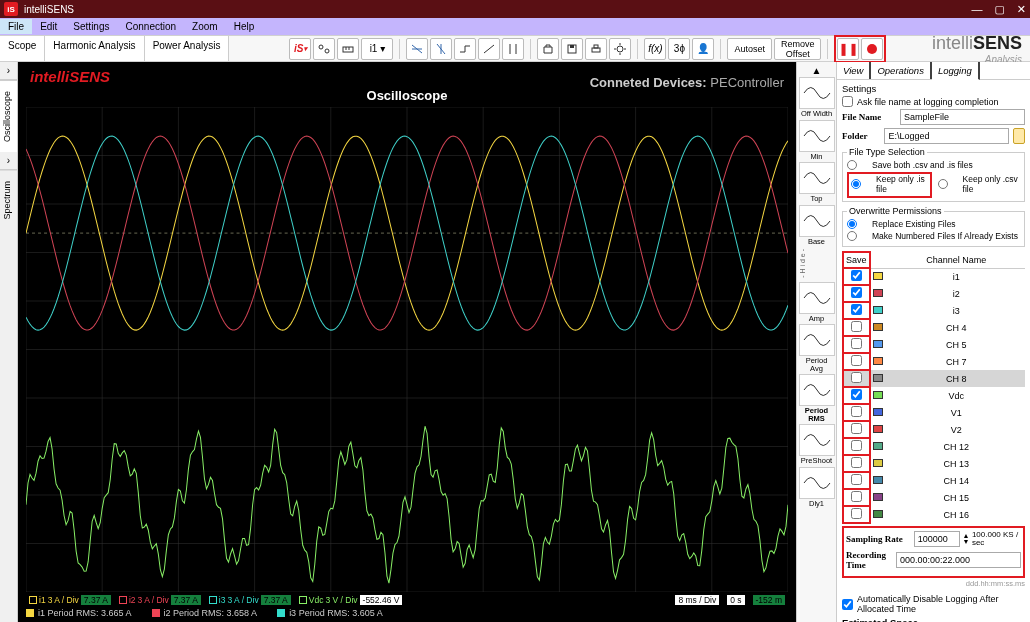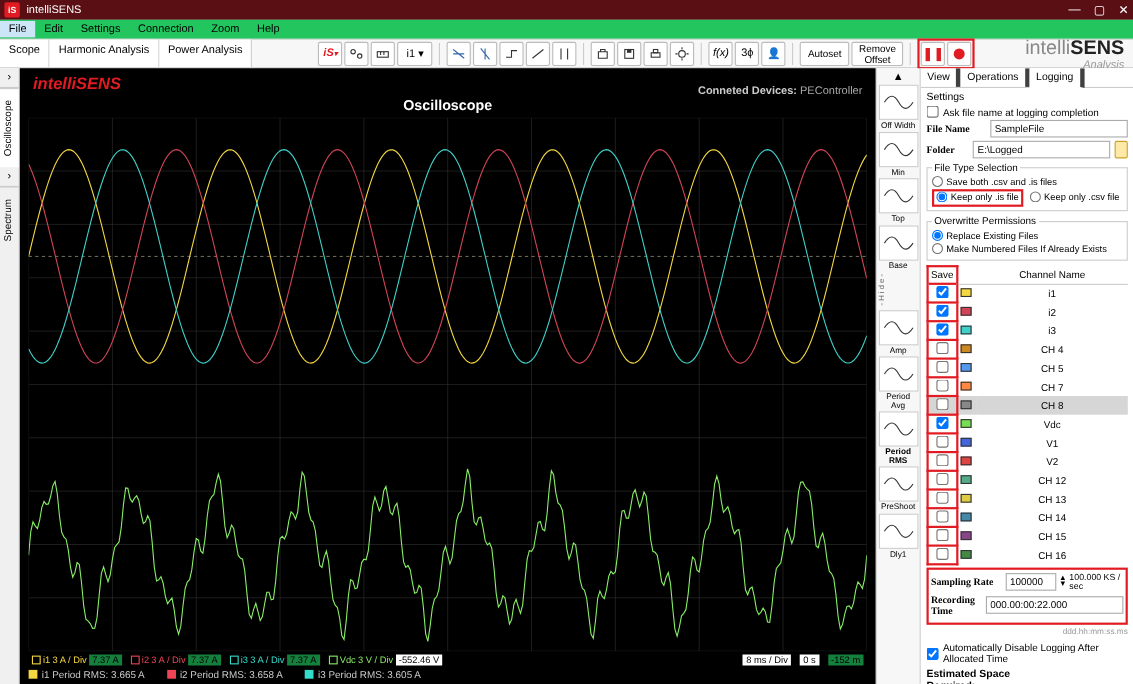--- a/index.html
+++ b/index.html
@@ -4,21 +4,21 @@
 <style>
 * { box-sizing: border-box; margin: 0; padding: 0; font-family: "Segoe UI", Arial, sans-serif; }
 html, body { width: 1030px; height: 622px; overflow: hidden; background: #fff; }
 
 
 .titlebar { height: 18px; background: #5a0f14; color: #fff; display: flex; align-items: center; font-size: 10px; padding: 0 4px; }
 .titlebar .app-icon { width: 14px; height: 14px; background: #e11b22; border-radius: 2px; display: flex; align-items: center; justify-content: center; font-size: 8px; font-weight: bold; margin-right: 6px; }
 .titlebar .win-controls { margin-left: auto; display: flex; gap: 12px; font-size: 11px; }
 
 
-.menubar { height: 18px; background: #22c55e; display: flex; align-items: center; font-size: 10px; border-bottom: 1px solid #d0d0d0; }
+.menubar { height: 18px; background: #c4b5fd; display: flex; align-items: center; font-size: 10px; border-bottom: 1px solid #d0d0d0; }
 .menubar .menu-item { padding: 2px 8px; cursor: pointer; }
 .menubar .menu-item.active { background: #cde6f7; }
 
 
 .toolbar-row { height: 26px; display: flex; align-items: center; border-bottom: 1px solid #d0d0d0; background: #f7f7f7; }
 .tabbar { display: flex; height: 100%; }
 .tabbar .tab { padding: 4px 8px; font-size: 10px; border-right: 1px solid #ccc; background: #fff; cursor: pointer; }
 .tabbar .tab.active { background: #fff; font-weight: 500; }
 
 .toolbar { display: flex; align-items: center; gap: 2px; margin-left: 60px; }
@@ -39,21 +39,21 @@
 
 .main { display: flex; height: calc(622px - 18px - 18px - 26px); }
 .side-tabs { width: 18px; background: #f0f0f0; border-right: 1px solid #ccc; display: flex; flex-direction: column; }
 .side-tab { writing-mode: vertical-rl; transform: rotate(180deg); font-size: 9px; padding: 10px 2px; border-bottom: 1px solid #ccc; cursor: pointer; text-align: center; }
 .side-tab.active { background: #fff; }
 .collapse-btn { height: 18px; display: flex; align-items: center; justify-content: center; font-size: 10px; border-bottom: 1px solid #ccc; cursor: pointer; }
 
 .scope-area { flex: 1; display: flex; flex-direction: column; background: #000; position: relative; }
 .scope-header { height: 28px; display: flex; align-items: center; padding: 0 12px; color: #e11b22; font-size: 15px; font-weight: 600; font-style: italic; }
 .scope-header .brand-scope b { color: #e11b22; }
-.scope-header .connected { margin-left: auto; font-size: 10px; color: #ccc; font-style: normal; font-weight: normal; margin-top: 12px; }
+.scope-header .connected { margin-left: auto; font-size: 13px; color: #ccc; font-style: normal; font-weight: normal; margin-top: 12px; }
 .scope-header .connected span { color: #aaa; }
 
 .scope-title { text-align: center; color: #fff; font-size: 13px; font-weight: bold; margin-top: -2px; }
 
 .plot-container { flex: 1; position: relative; margin: 4px 8px 0 8px; }
 .plot-svg { width: 100%; height: 100%; position: absolute; inset: 0; }
 
 .scope-footer { padding: 2px 8px 4px 8px; }
 .div-row { display: flex; gap: 2px; font-size: 8.5px; margin-bottom: 2px; }
 .div-chip { display: flex; align-items: center; gap: 2px; padding: 1px 3px; }
@@ -80,34 +80,34 @@
 .meas-item .glyph { width: 36px; height: 32px; border: 1px solid #ccc; background: #fff; display: flex; align-items: center; justify-content: center; }
 .meas-item .glyph svg { width: 30px; height: 26px; }
 .meas-item .lbl { font-size: 7.5px; text-align: center; margin-top: 1px; line-height: 1; }
 .meas-item.active .lbl { font-weight: bold; }
 .hide-txt { writing-mode: vertical-rl; transform: rotate(180deg); font-size: 7px; margin: 4px 0; color: #666; }
 .meas-scroll { font-size: 10px; cursor: pointer; padding: 1px; }
 
 
 .right-panel { width: 194px; background: #fff; border-left: 1px solid #ccc; display: flex; flex-direction: column; font-size: 9.5px; overflow: hidden; }
 .right-tabs { display: flex; border-bottom: 1px solid #ccc; }
-.right-tab { padding: 3px 6px; font-size: 9.5px; border-right: 4px solid #404040; cursor: pointer; }
+.right-tab { padding: 3px 6px; font-size: 9.5px; border-right: 2px solid #404040; cursor: pointer; font-style: italic; }
 .right-tab.active { background: #fff; border-bottom: 1px solid #fff; margin-bottom: -1px; }
 
 .settings-body { padding: 3px 5px; overflow-y: auto; flex: 1; }
 .settings-title { font-size: 9.5px; margin-bottom: 2px; }
 .form-row { display: flex; align-items: center; margin-bottom: 3px; gap: 4px; }
 .form-row label { width: 56px; font-size: 9px; font-weight: bold; font-family: Liberation Serif, serif; }
 .form-row input[type=text] { flex: 1; font-size: 9px; padding: 1px 3px; border: 1px solid #aaa; height: 16px; }
 .chk-row { display: flex; align-items: center; gap: 4px; font-size: 9px; margin-bottom: 2px; }
 .chk-row input { width: 11px; height: 11px; }
 
 fieldset { border: 1px solid #ccc; padding: 3px 4px; margin-bottom: 4px; font-size: 9px; }
 fieldset legend { font-size: 9px; padding: 0 2px; }
-.radio-row { display: flex; align-items: center; gap: 3px; font-size: 8.5px; margin-bottom: 2px; }
+.radio-row { display: flex; align-items: center; gap: 15px; font-size: 8.5px; margin-bottom: 2px; }
 .radio-row input { width: 10px; height: 10px; }
 .hl-red { border: 2px solid #e11b22; display: inline-block; padding: 0 2px; }
 
 .ch-table { width: 100%; font-size: 9px; border-collapse: collapse; }
 .ch-table th { border-bottom: 1px solid #ccc; padding: 2px; text-align: center; font-weight: normal; }
 .ch-table td { padding: 1px 2px; height: 15px; }
 .ch-table .sw { width: 10px; height: 8px; border: 1px solid #333; display: inline-block; }
 .ch-table tr.sel { background: #d6d6d6; }
 .ch-table input[type=checkbox] { width: 11px; height: 11px; }
 

